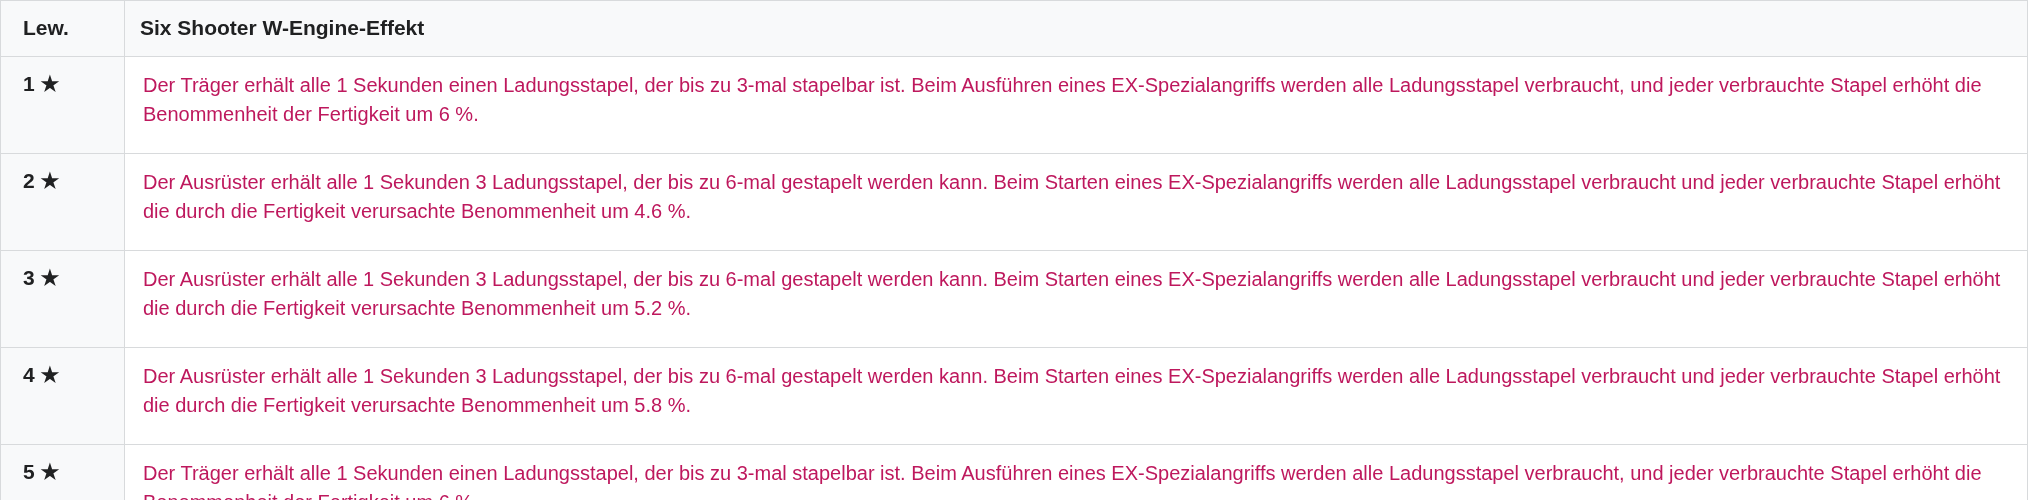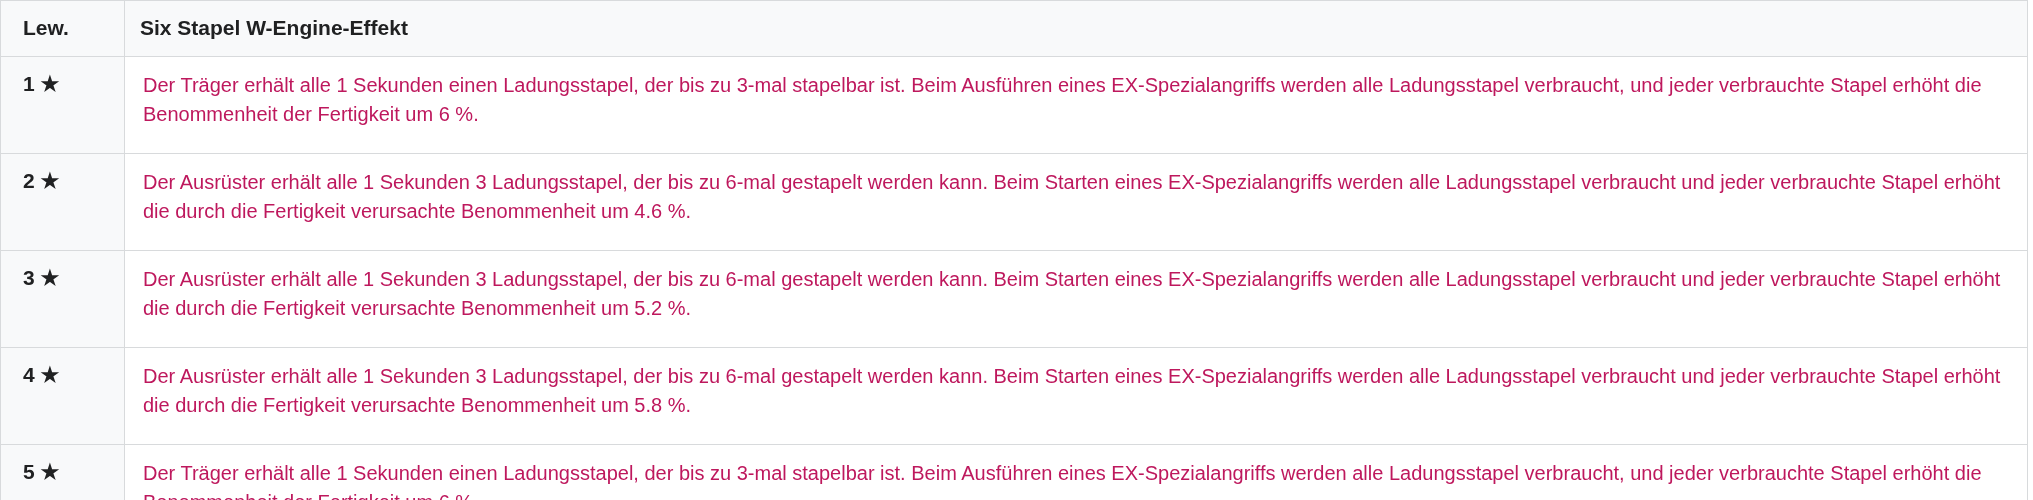--- a/index.html
+++ b/index.html
@@ -66,21 +66,21 @@
 
 <div class="table-wrap">
   <table class="effect-table">
     <colgroup>
       <col class="col-level">
       <col class="col-effect">
     </colgroup>
     <thead>
       <tr>
         <th class="level-head">Lew.</th>
-        <th>Six Stapel W-Engine-Effekt</th>
+        <th>Six Shooter W-Engine-Effekt</th>
       </tr>
     </thead>
     <tbody>
       <tr class="row-h2">
         <td class="level-cell">1 ★</td>
         <td class="effect-cell">Der Träger erhält alle 1 Sekunden einen Ladungsstapel, der bis zu 3-mal stapelbar ist. Beim Ausführen eines EX-Spezialangriffs werden alle Ladungsstapel verbraucht, und jeder verbrauchte Stapel erhöht die Benommenheit der Fertigkeit um 6 %.</td>
       </tr>
       <tr class="row-h2">
         <td class="level-cell">2 ★</td>
         <td class="effect-cell">Der Ausrüster erhält alle 1 Sekunden 3 Ladungsstapel, der bis zu 6-mal gestapelt werden kann. Beim Starten eines EX-Spezialangriffs werden alle Ladungsstapel verbraucht und jeder verbrauchte Stapel erhöht die durch die Fertigkeit verursachte Benommenheit um 4.6 %.</td>

